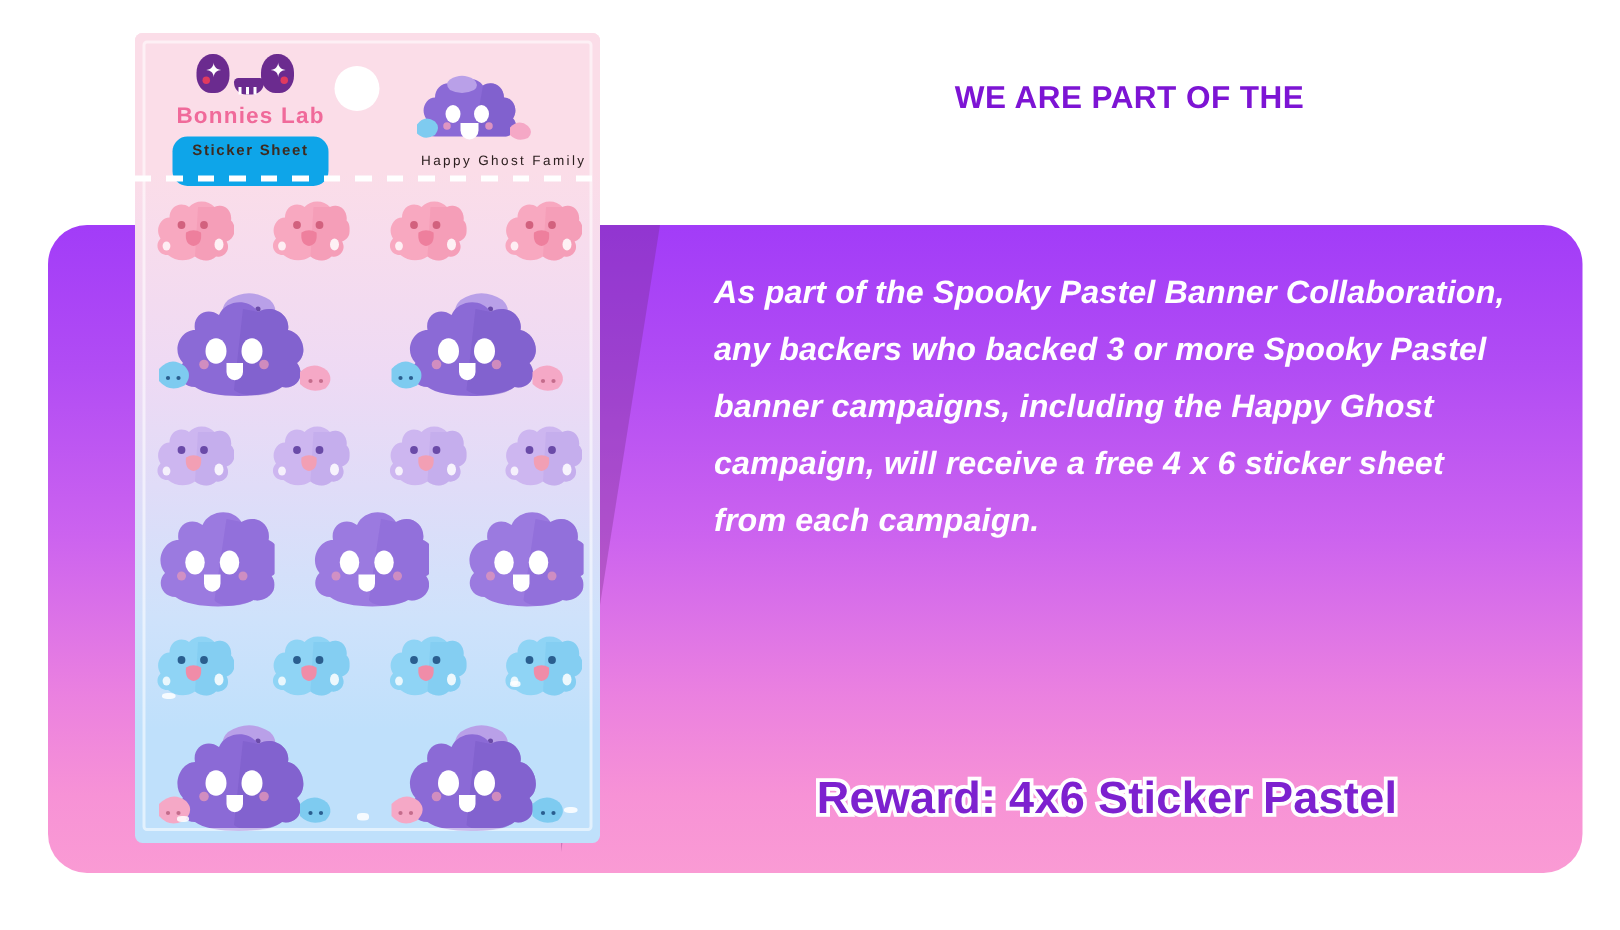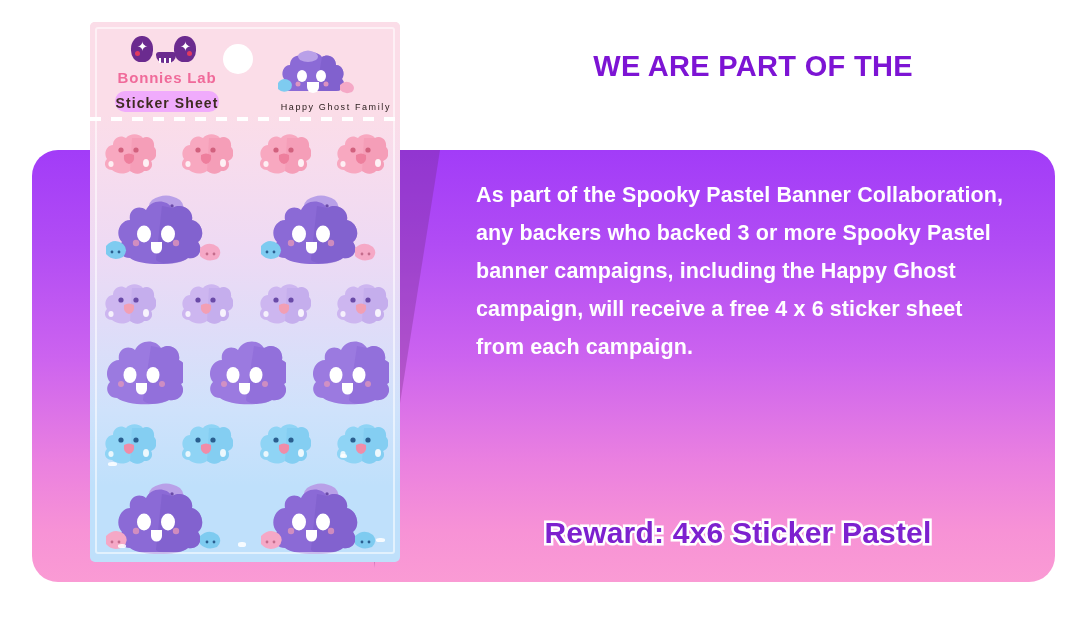--- a/index.html
+++ b/index.html
@@ -33,21 +33,21 @@
   }
 
   
   #headline {
     position: absolute;
     left: 448px;
     top: 46px;
     width: 610px;
     text-align: center;
     color: #7d14d4;
-    font-size: 29px;
+    font-size: 21px;
     font-weight: bold;
     line-height: 40px;
     letter-spacing: 0.3px;
     z-index: 6;
   }
   #headline .hl-line { display: block; white-space: nowrap; }
 
   #body-copy {
     position: absolute;
     left: 476px;
@@ -55,20 +55,21 @@
     width: 540px;
     z-index: 6;
     color: #ffffff;
   }
   #body-copy p {
     margin: 0 0 20px 0;
     font-size: 21.5px;
     font-weight: bold;
     line-height: 38px;
     letter-spacing: 0.1px;
+    font-style: italic;
   }
   #body-copy p:last-of-type { margin-bottom: 0; }
 
   #reward-line {
     position: absolute;
     left: 448px;
     top: 516px;
     width: 580px;
     text-align: center;
     font-size: 30px;
@@ -176,27 +177,27 @@
   #brand-name {
     margin-top: 5px;
     font-size: 15px;
     font-weight: bold;
     color: #f06a9a;
     letter-spacing: 0.8px;
   }
   #sticker-sheet-pill {
     margin: 5px auto 0 auto;
     width: 104px;
-    background: #f0abfc;
+    background: #0ea5e9;
     border-radius: 10px;
-    font-size: 14px;
+    font-size: 10px;
     font-weight: bold;
     color: #3d2b20;
     letter-spacing: 1.1px;
-    padding: 4px 0 1px 0;
+    padding: 4px 0 18px 0;
   }
   #family-label {
     position: absolute;
     left: 165px; top: 80px;
     width: 136px;
     text-align: right;
     font-size: 9px;
     font-weight: normal;
     color: #2d2020;
     letter-spacing: 1.6px;

